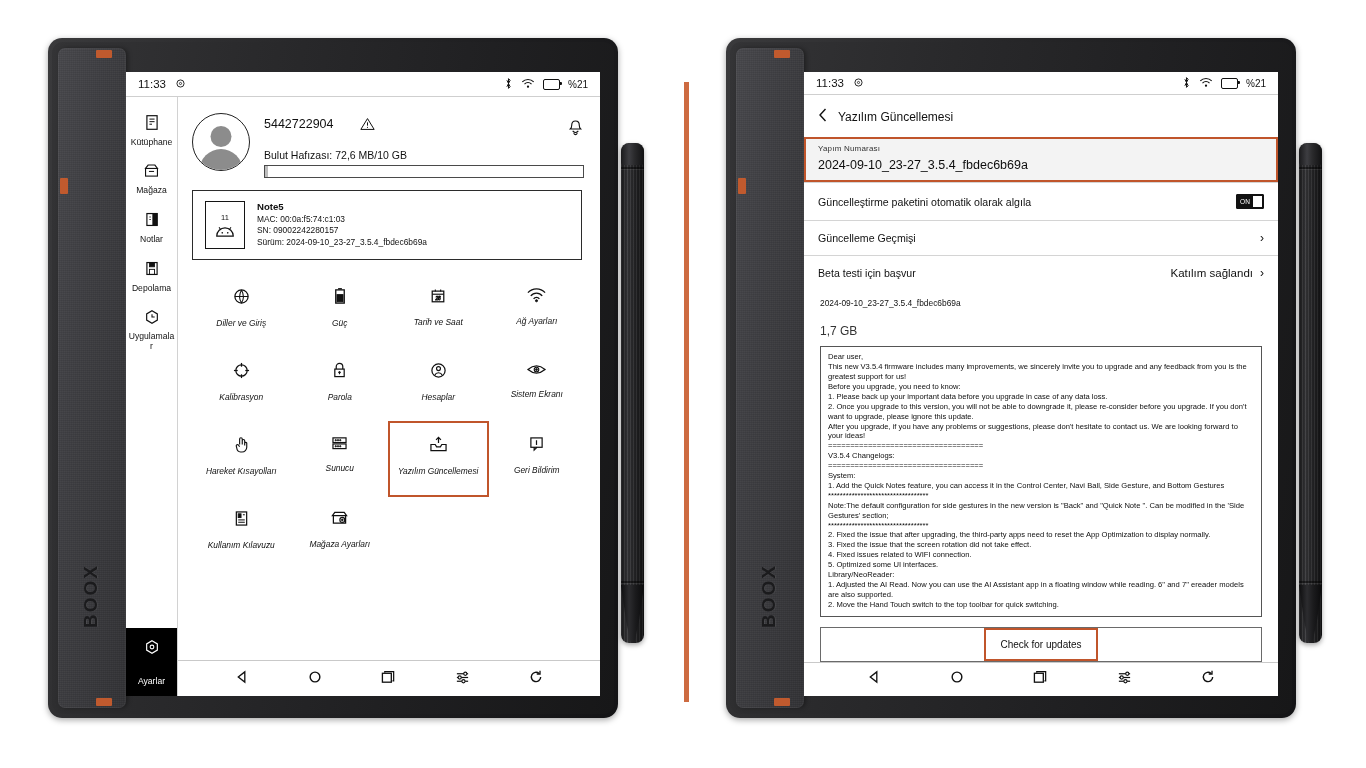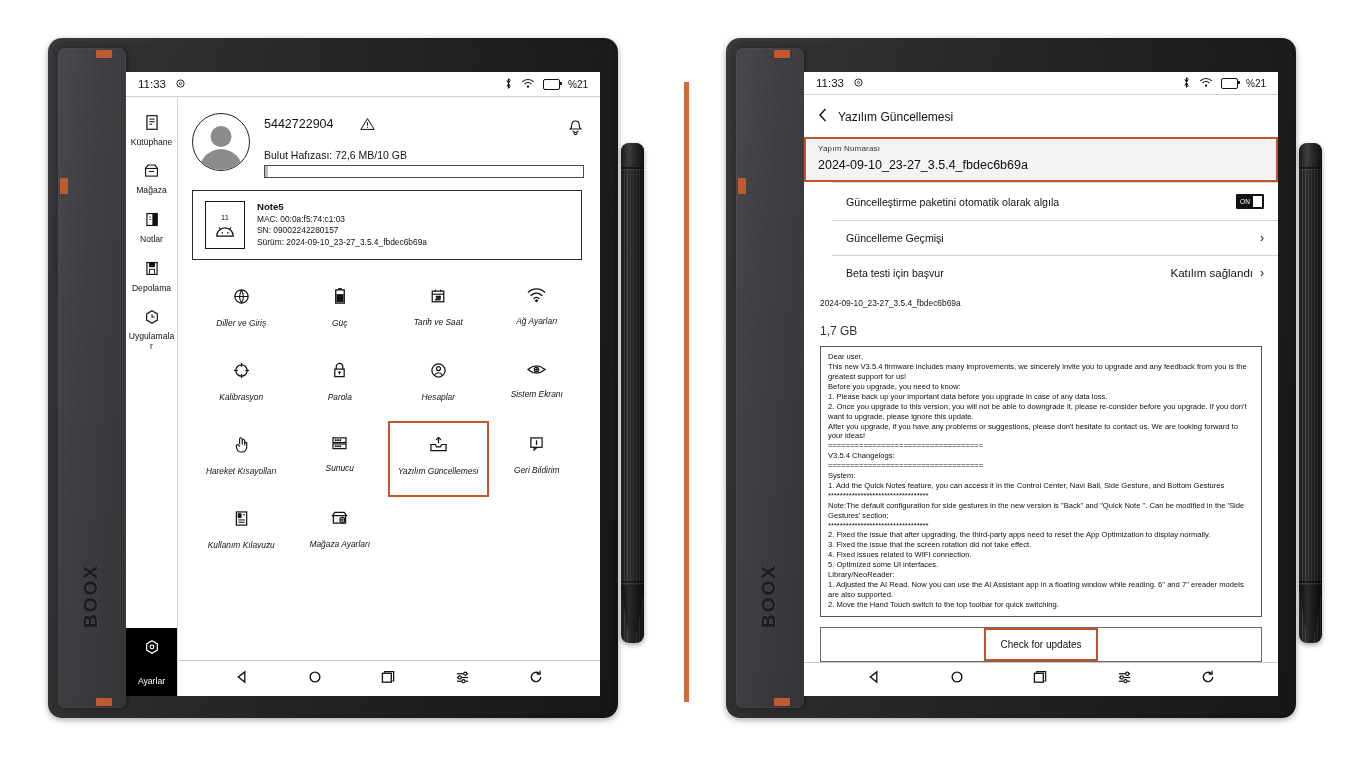--- a/index.html
+++ b/index.html
@@ -79,21 +79,21 @@
   .navbar{margin-top:auto;border-top:1px solid #c9c9c9;height:36px;display:flex;align-items:center;justify-content:space-around;padding:0 28px;background:#fff;}
   .navbar svg{stroke:#111;fill:none;}
 
   
   .r-header{display:flex;align-items:center;gap:10px;padding:13px 14px 11px 14px;}
   .r-header .ttl{font-size:12px;color:#111;}
   .buildbox{margin:0 0 0 0;padding:7px 14px 10px;background:#f3f3f3;position:relative;}
   .buildbox .cap{font-size:8px;color:#333;letter-spacing:.2px;}
   .buildbox .val{font-size:12.5px;color:#0d0d0d;margin-top:5px;}
   .buildbox.highlight{outline:2.2px solid #c0552b;outline-offset:-2px;}
-  .rrow{display:flex;align-items:center;padding:11px 14px;border-top:1px solid #d4d4d4;font-size:10.6px;color:#111;margin-left:28px;}
+  .rrow{display:flex;align-items:center;padding:11px 14px;border-top:1px solid #d4d4d4;font-size:10.6px;color:#111;}
   .rrow .grow{flex:1;}
   .rrow .val{font-size:11.5px;margin-right:7px;}
   .toggle{width:26px;height:13px;background:#111;border:1.3px solid #111;display:flex;align-items:center;position:relative;border-radius:1px;}
   .toggle .on{color:#fff;font-size:6.5px;padding-left:3px;letter-spacing:.3px;}
   .toggle .knob{position:absolute;right:0;top:0;bottom:0;width:11px;background:#fff;border:1.3px solid #111;box-sizing:border-box;}
   .chev{font-size:12px;color:#111;line-height:1;}
 
   .pkg{padding:8px 16px 0;}
   .pkg .nm{font-size:8.4px;color:#111;}
   .pkg .sz{font-size:12px;color:#333;margin-top:16px;}

